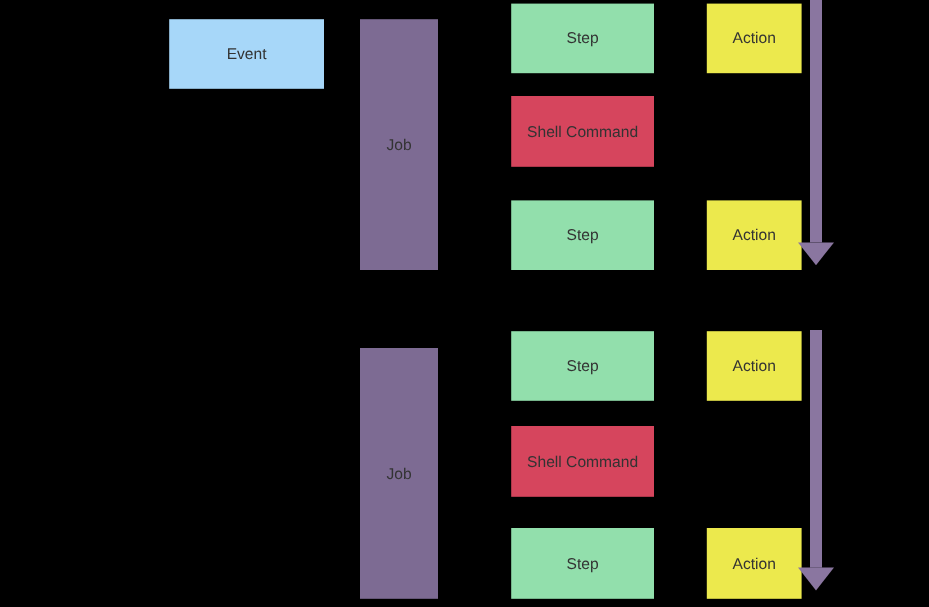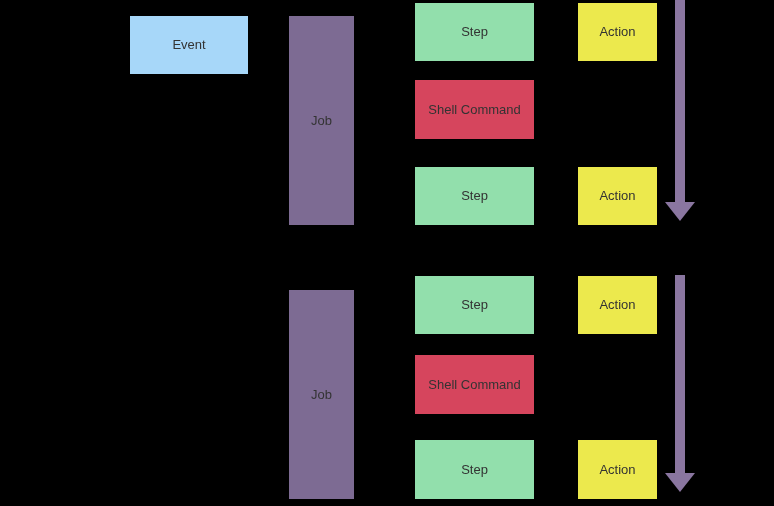--- a/index.html
+++ b/index.html
@@ -18,22 +18,23 @@
   .node {
     position: absolute;
     display: flex;
     align-items: center;
     justify-content: center;
     font-size: 13px;
     color: #333333;
     text-align: center;
     line-height: 1.2;
     box-sizing: border-box;
+    margin-left: 11px;
   }
-  .event-node   { left: 130px; top: 16px;  width: 118px; height: 58px;  background: #a7d7f9; }
+  .event-node   { left: 130px; top: 16px;  width: 129px; height: 58px;  background: #a7d7f9; }
   .job-node-1   { left: 289px; top: 16px;  width: 65px;  height: 209px; background: #7d6b93; }
   .job-node-2   { left: 289px; top: 290px; width: 65px;  height: 209px; background: #7d6b93; }
   .step-node-1  { left: 415px; top: 3px;   width: 119px; height: 58px;  background: #92dfac; }
   .shell-node-1 { left: 415px; top: 80px;  width: 119px; height: 59px;  background: #d6455d; }
   .step-node-2  { left: 415px; top: 167px; width: 119px; height: 58px;  background: #92dfac; }
   .step-node-3  { left: 415px; top: 276px; width: 119px; height: 58px;  background: #92dfac; }
   .shell-node-2 { left: 415px; top: 355px; width: 119px; height: 59px;  background: #d6455d; }
   .step-node-4  { left: 415px; top: 440px; width: 119px; height: 59px;  background: #92dfac; }
   .action-node-1 { left: 578px; top: 3px;   width: 79px; height: 58px; background: #ece94d; }
   .action-node-2 { left: 578px; top: 167px; width: 79px; height: 58px; background: #ece94d; }

